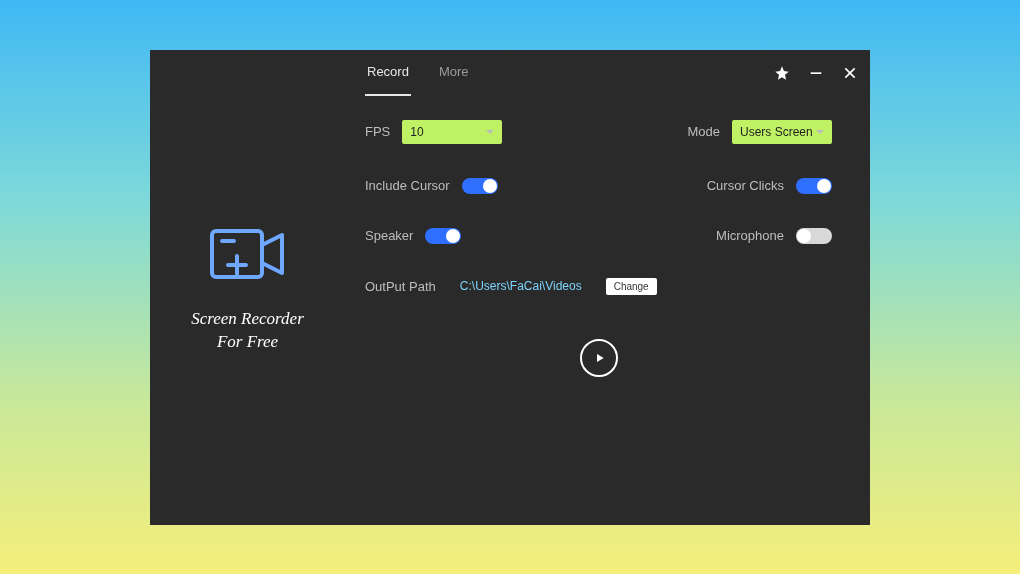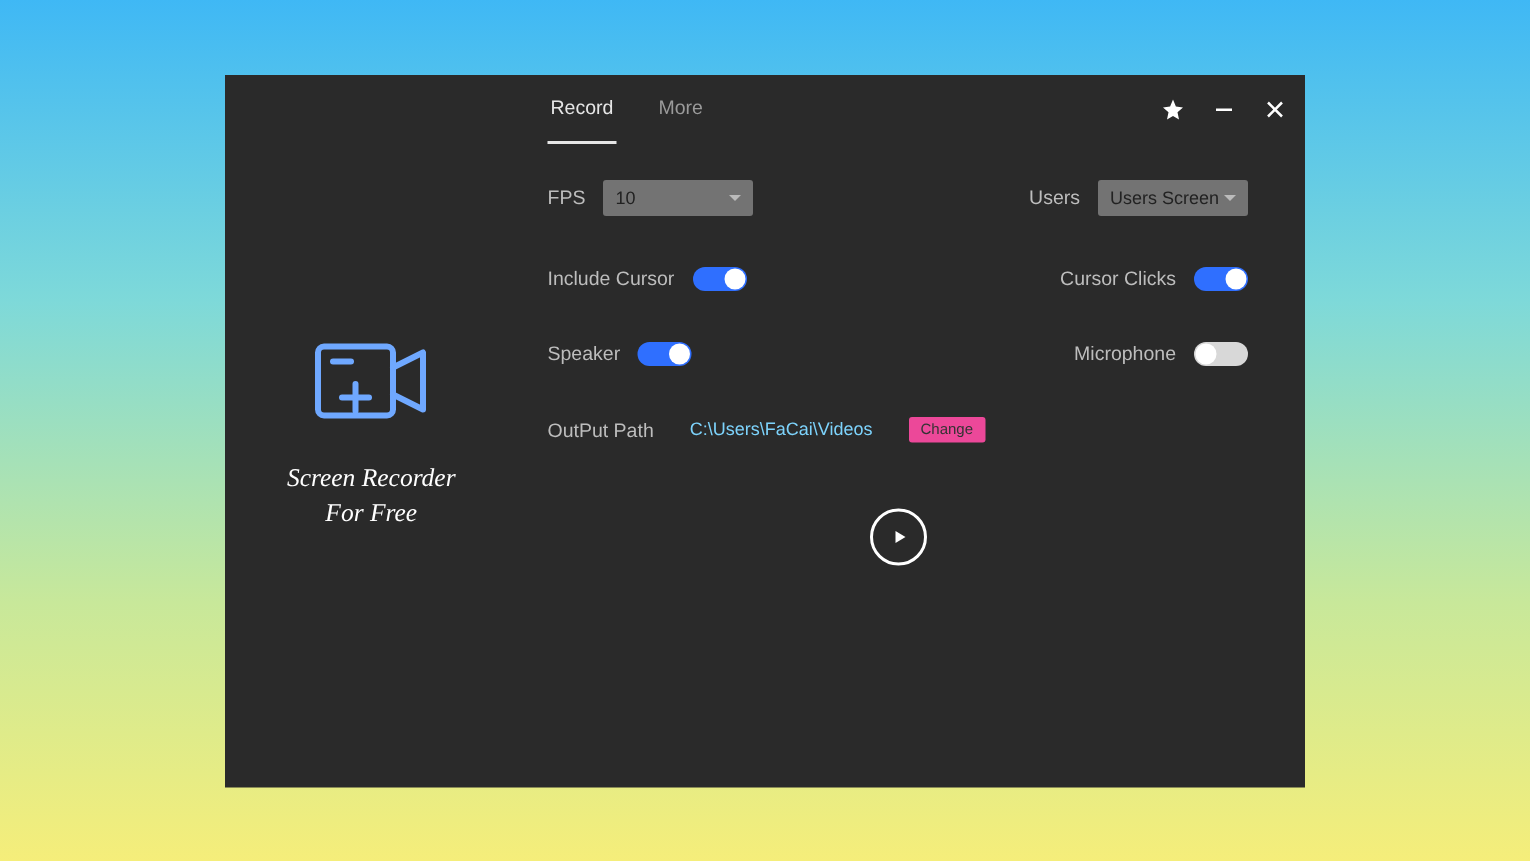--- a/index.html
+++ b/index.html
@@ -97,21 +97,21 @@
     align-items: center;
     gap: 12px;
     width: 50%;
   }
   .pair.right { justify-content: flex-end; }
   .label {
     font-size: 13px;
     color: #bdbdbd;
   }
   .select {
-    background: #737373;
+    background: #bef264;
     color: #222;
     font-size: 12px;
     height: 24px;
     border-radius: 2px;
     display: flex;
     align-items: center;
     padding: 0 8px;
     width: 100px;
     cursor: pointer;
     position: relative;
@@ -150,21 +150,21 @@
   .path-row {
     display: flex;
     align-items: center;
     gap: 24px;
   }
   .path-value {
     font-size: 12px;
     color: #7dd3fc;
   }
   .change-btn {
-    background: #ec4899;
+    background: #ffffff;
     color: #333;
     font-size: 10px;
     padding: 3px 8px;
     border-radius: 2px;
     cursor: pointer;
     border: none;
   }
   .record-row {
     display: flex;
     justify-content: center;
@@ -232,21 +232,21 @@
 
     <div class="content">
       <div class="row">
         <div class="pair">
           <span class="label">FPS</span>
           <div class="select">
             <span>10</span>
           </div>
         </div>
         <div class="pair right">
-          <span class="label">Users</span>
+          <span class="label">Mode</span>
           <div class="select">
             <span>Users Screen</span>
           </div>
         </div>
       </div>
 
       <div class="row">
         <div class="pair">
           <span class="label">Include Cursor</span>
           <div class="toggle on">

